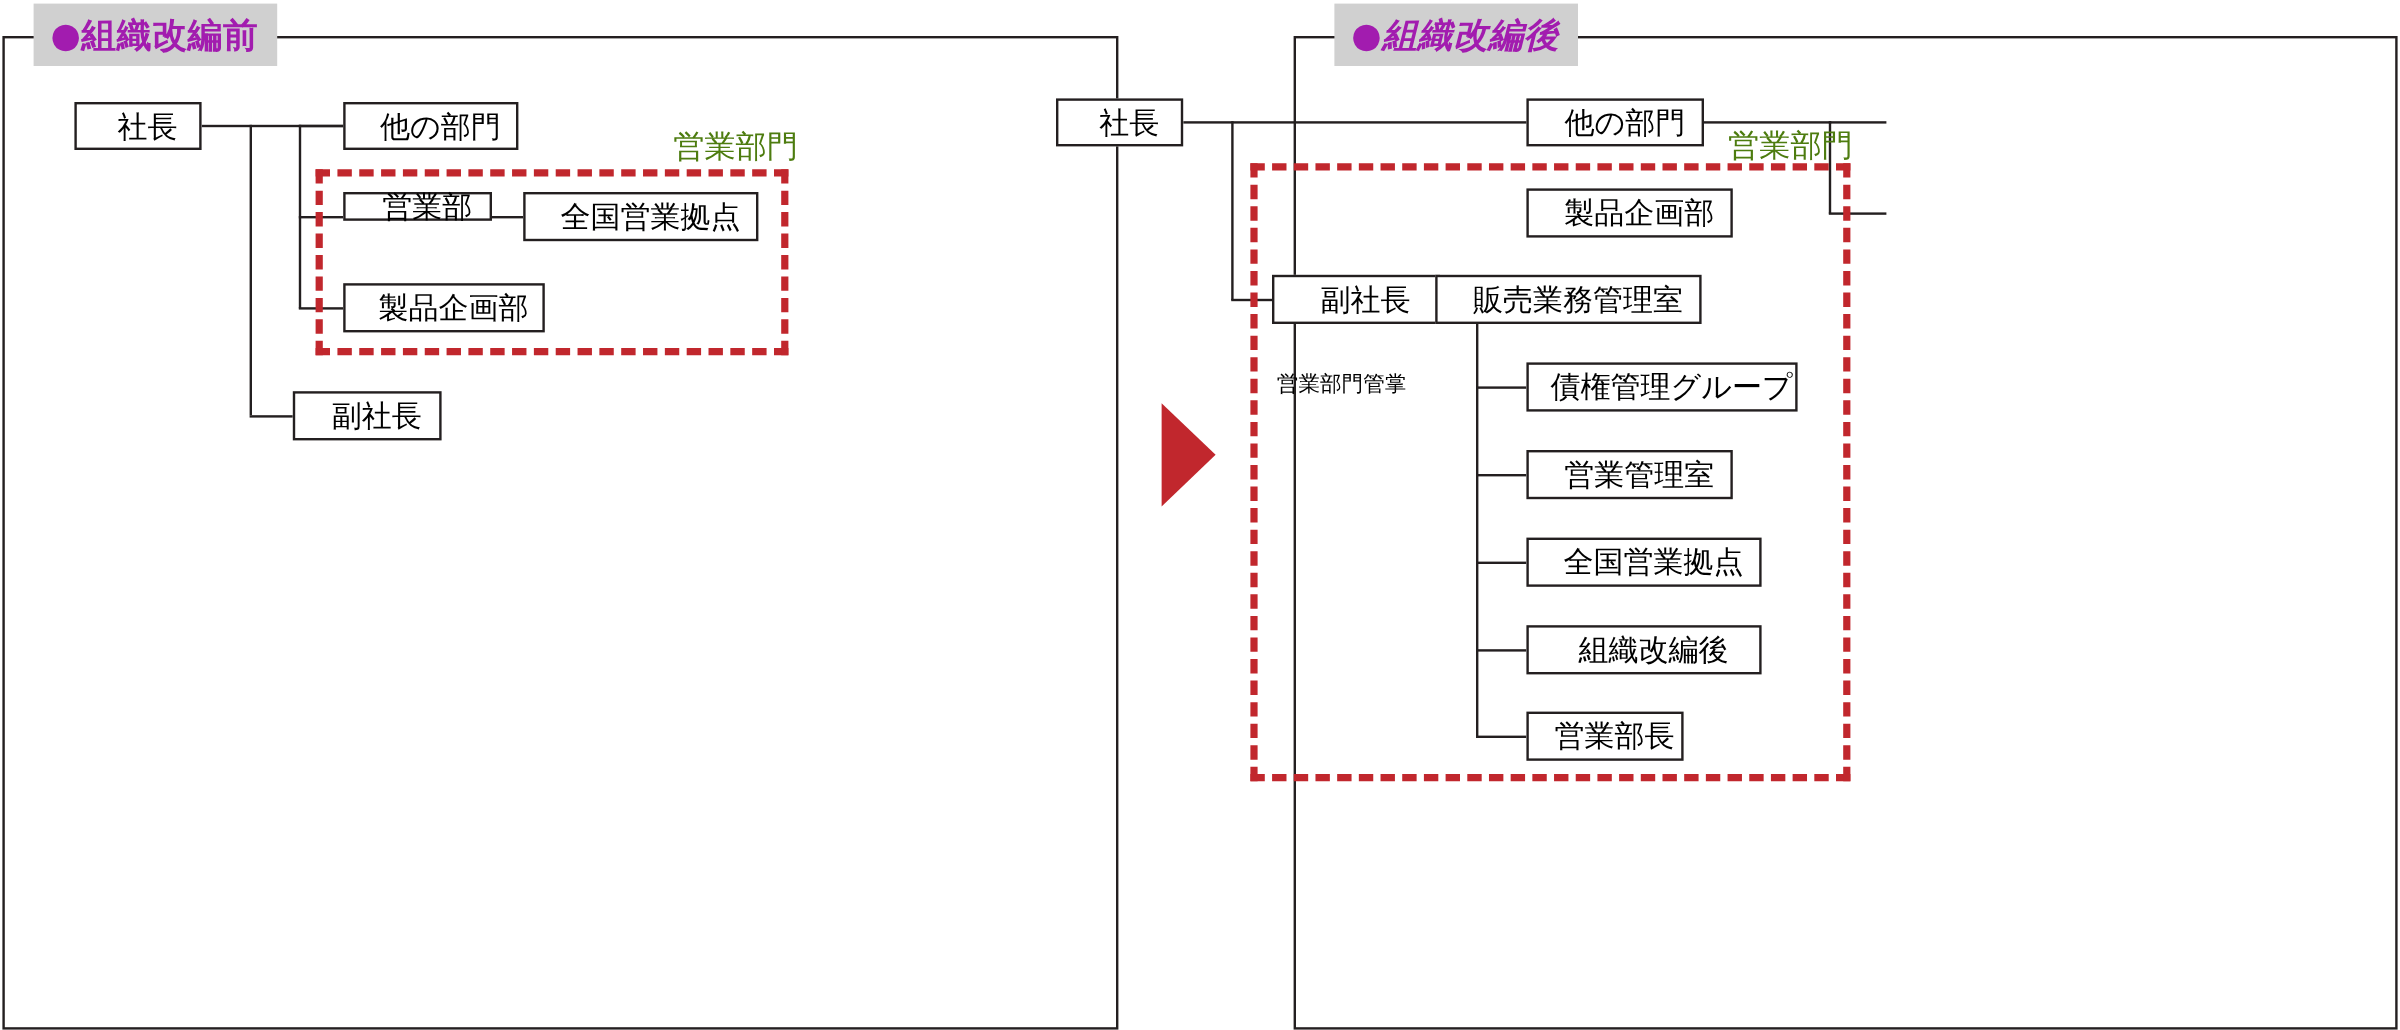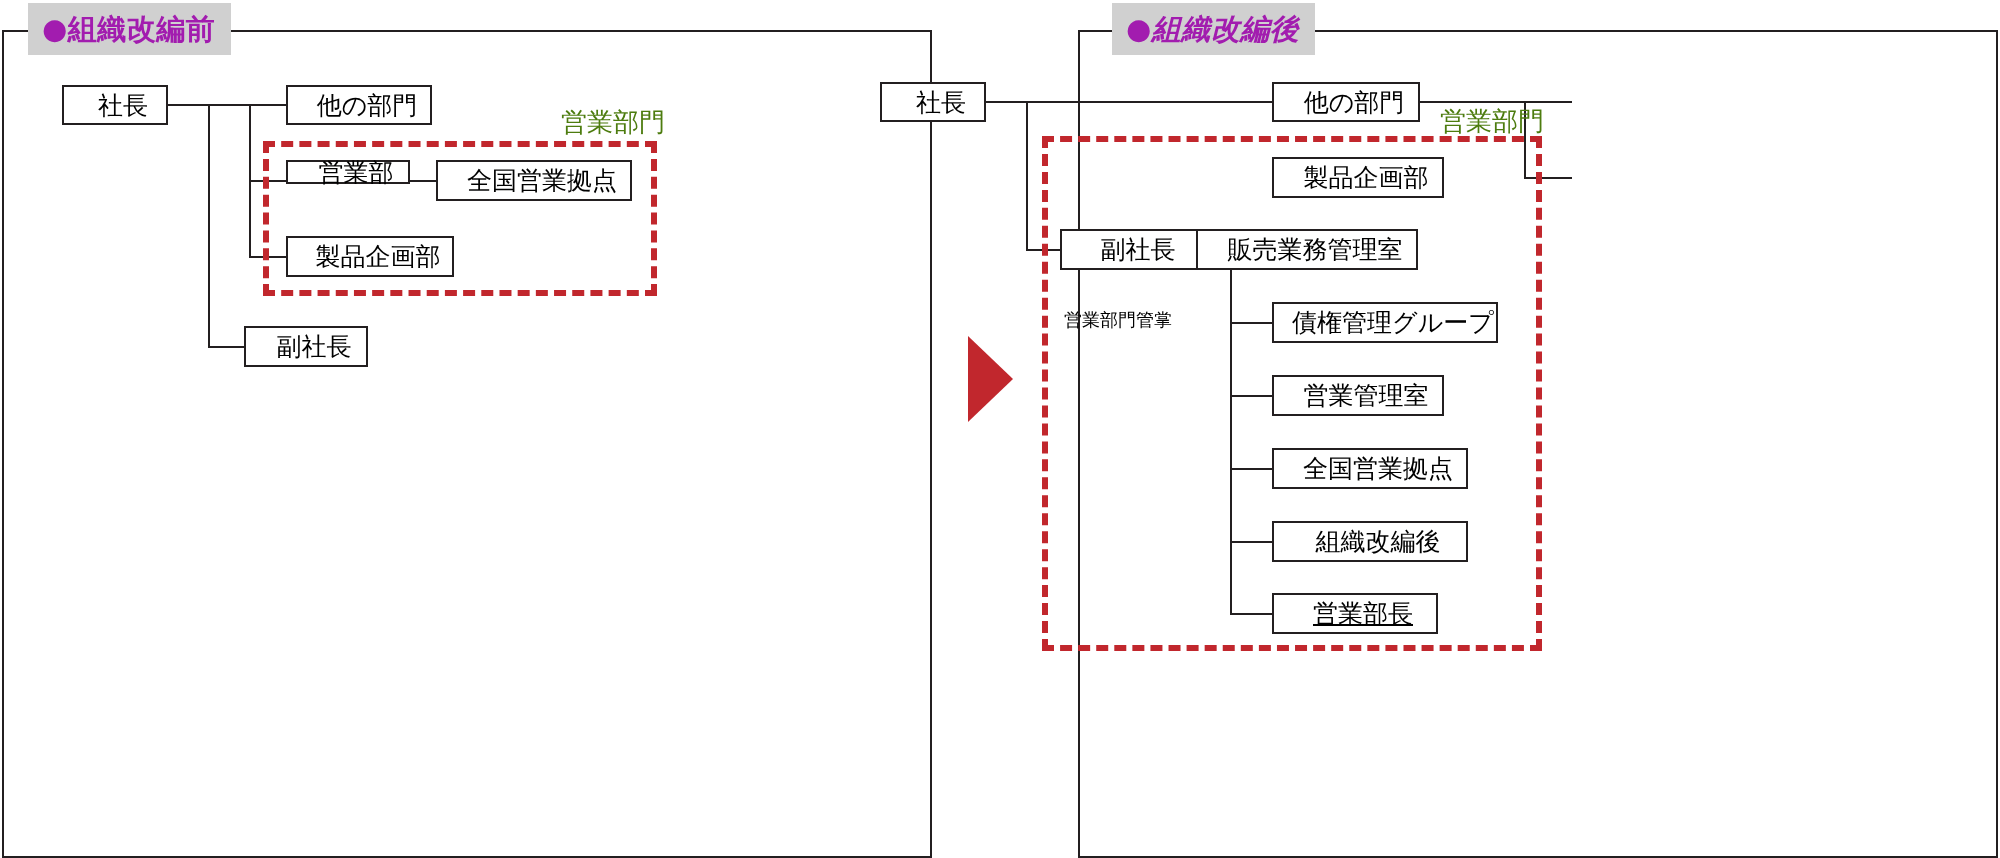--- a/index.html
+++ b/index.html
@@ -161,13 +161,13 @@
 <div class="node" style="left:1272px; top:157px; width:172px; height:41px;">製品企画部</div>
 
 <div class="node" style="left:1060px; top:229px; width:140px; height:41px;">副社長</div>
 <div class="sublabel" style="left:1064px; top:277px;margin-top:31px;">営業部門管掌</div>
 
 <div class="node" style="left:1196px; top:229px; width:222px; height:41px;">販売業務管理室</div>
 <div class="node" style="left:1272px; top:302px; width:226px; height:41px;">債権管理グループ</div>
 <div class="node" style="left:1272px; top:375px; width:172px; height:41px;">営業管理室</div>
 <div class="node" style="left:1272px; top:448px; width:196px; height:41px;">全国営業拠点</div>
 <div class="node" style="left:1272px; top:521px; width:196px; height:41px;">組織改編後</div>
-<div class="node" style="left:1272px; top:593px; width:166px; height:41px;text-decoration:underline;">営業部長</div>
+<div class="node" style="left:1272px; top:593px; width:131px; height:41px;">営業部長</div>
 
 </body></html>

